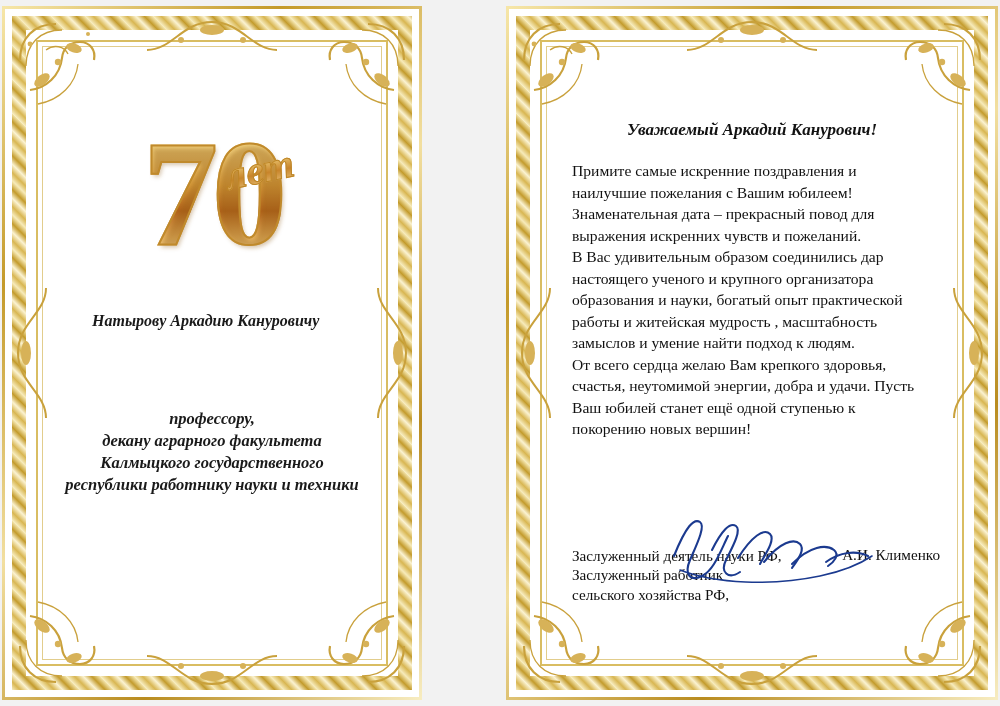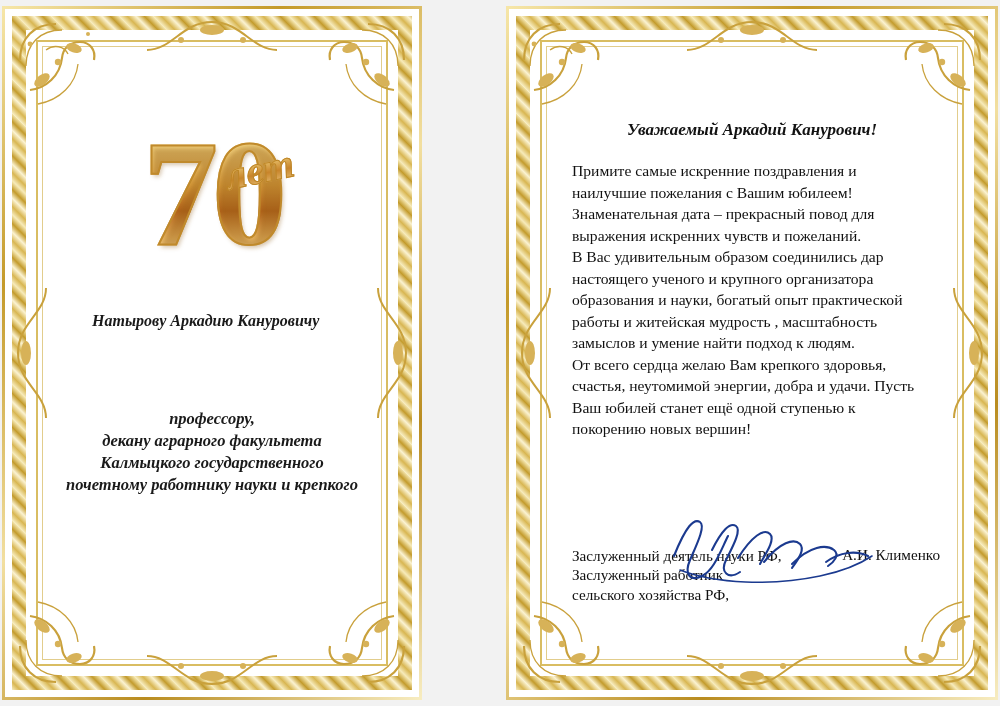--- a/index.html
+++ b/index.html
@@ -311,21 +311,21 @@
         <span class="big-number">70</span>
         <span class="years-word">лет</span>
       </div>
 
       <div class="honoree">Натырову Аркадию Кануровичу</div>
 
       <div class="titles">
         <div>профессору,</div>
         <div>декану аграрного факультета</div>
         <div>Калмыцкого государственного</div>
-        <div>почетному работнику науки и крепкого</div>
+        <div>республики работнику науки и техники</div>
       </div>
     </div>
   </div>
 
   <div class="card" id="card-right">
     <div class="frame-outer"></div>
     <div class="frame-band"></div>
     <div class="frame-inner"></div>
     <div class="frame-thin"></div>
 

